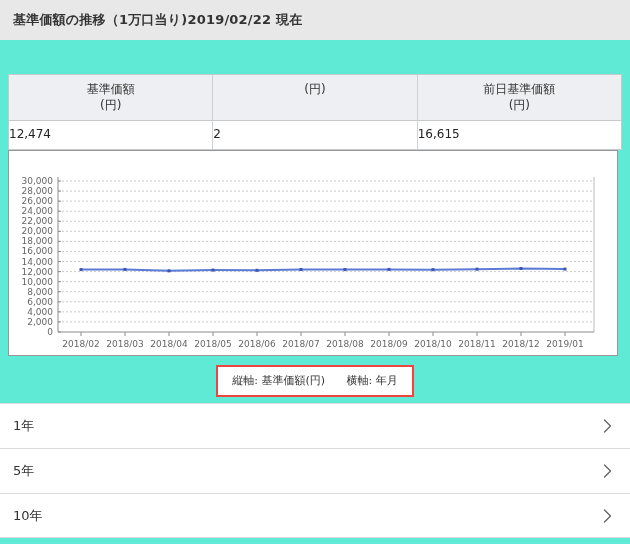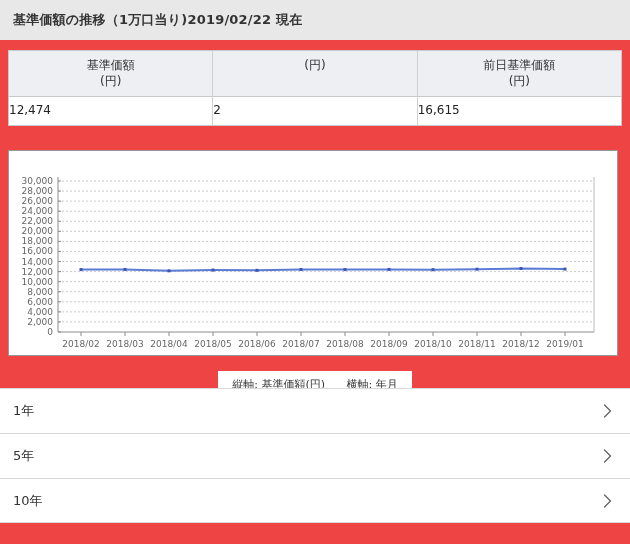--- a/index.html
+++ b/index.html
@@ -1,29 +1,29 @@
 <!DOCTYPE html>
 <html><head>
 <meta charset="utf-8">
 <style>
   * { margin:0; padding:0; box-sizing:border-box; }
   html,body { background:#fff; }
   .page {
     position:relative; width:630px; height:544px; overflow:hidden;
-    font-family:"DejaVu Sans","Liberation Sans",sans-serif; background:#ef4444;
+    font-family:"DejaVu Sans","Liberation Sans",sans-serif; background:#5eead4;
   }
   .header-bar {
     position:absolute; left:0; top:0; width:630px; height:40px;
     background:#e8e8e8; display:flex; align-items:center; padding-left:13px;
   }
   .header-bar h1 { font-size:13px; font-weight:bold; color:#333; letter-spacing:.2px; }
 
   
   .summary-table {
-    position:absolute; left:8px; top:50px; width:614px;
+    position:absolute; left:8px; top:74px; width:614px;
     border:1px solid #c6cacd; background:#fff;
   }
   .sum-row { display:flex; }
   .sum-cell { flex:1 1 0; border-right:1px solid #cdd1d5; }
   .sum-cell:last-child { border-right:none; }
   .head .sum-cell {
     background:#edeff2; text-align:center; padding:6px 0 7px;
     font-size:12px; color:#333; line-height:16px; border-bottom:1px solid #c6cacd;
   }
   .vals .sum-cell {
@@ -34,27 +34,27 @@
   
   .chart-panel {
     position:absolute; left:8px; top:150px; width:610px; height:206px;
     border:1px solid #979797; background:#fff;
   }
   .chart-panel svg { display:block; }
 
   
   .legend-wrap { position:absolute; left:0; top:365px; width:630px; text-align:center; }
   .legend-box {
-    display:inline-block; border:6px solid #ef4444; background:#fff;
+    display:inline-block; border:2px solid #ef4444; background:#fff;
     padding:6px 14px 7px; font-size:11px; color:#333;
   }
   .legend-box span + span { margin-left:18px; }
 
   
-  .accordion { position:absolute; left:0; top:388px; width:630px; }
+  .accordion { position:absolute; left:0; top:403px; width:630px; }
   .acc-row {
     position:relative; width:630px; height:45px; background:#fff;
     border-top:1px solid #d9d9d9; display:flex; align-items:center;
     padding:0 18px 0 13px; cursor:pointer;
   }
   .acc-row:last-child { border-bottom:1px solid #d9d9d9;text-align:center; }
   .acc-label { font-size:13px; color:#333; }
   .acc-chevron { position:absolute; right:18px; top:50%; transform:translateY(-50%); line-height:0; }
 </style>
 </head>

